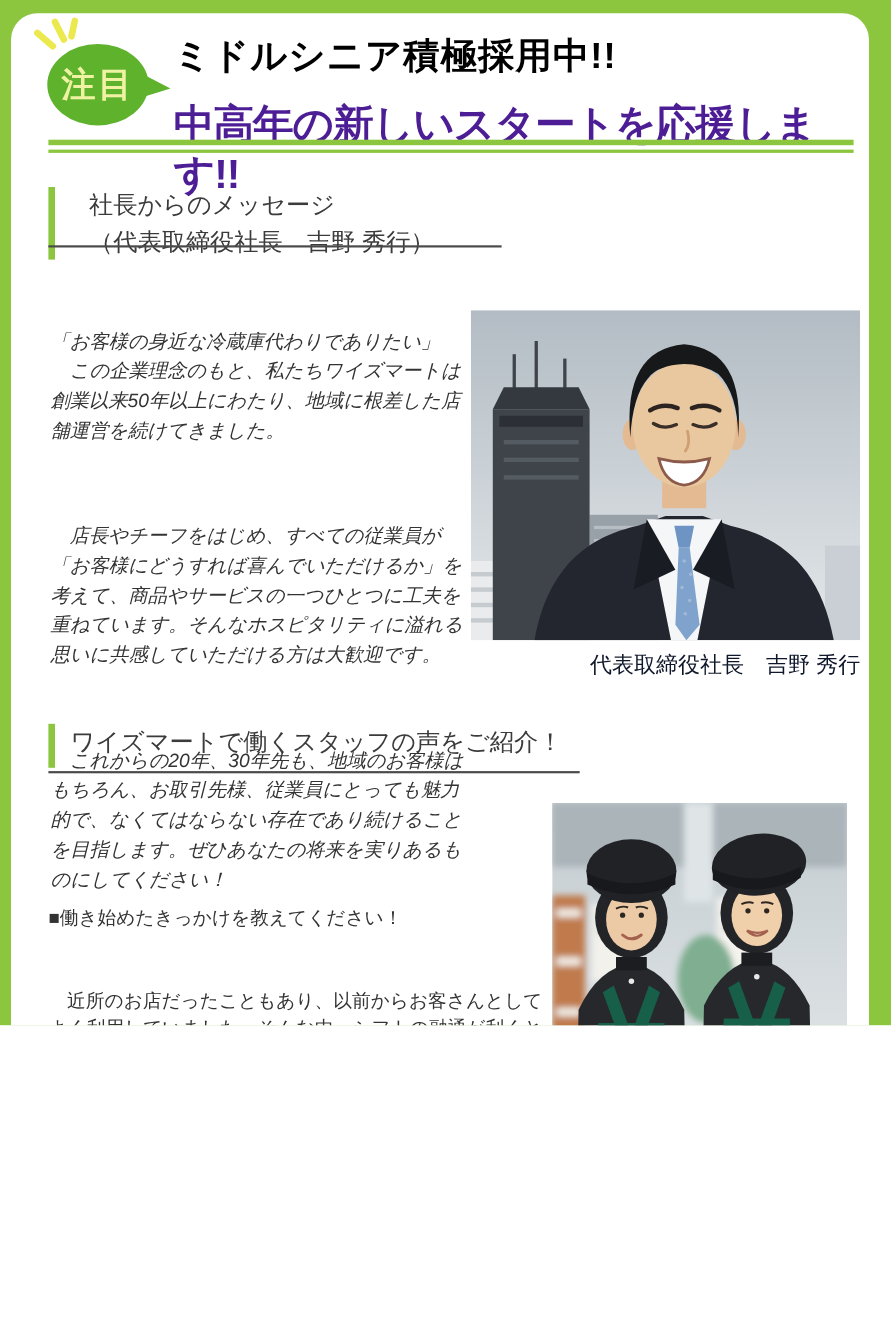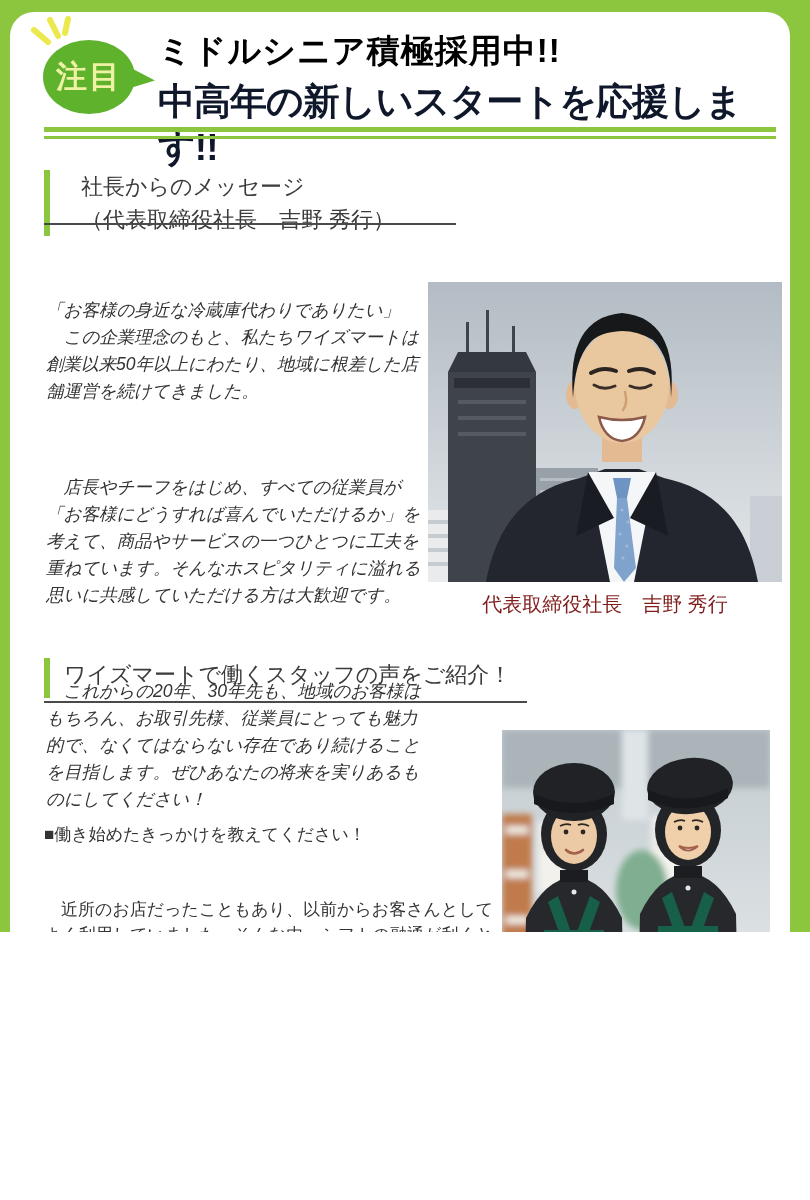--- a/index.html
+++ b/index.html
@@ -26,21 +26,21 @@
   }
   .badge-label{
     color:#eef2a2;font-size:31px;font-weight:bold;letter-spacing:2px;
   }
   .badge-tail{position:absolute;left:127px;top:66px;width:30px;height:26px;}
   .headline{position:absolute;left:158px;top:30px;width:625px;}
   .headline-1{
     color:#000000;font-size:33px;font-weight:bold;letter-spacing:1px;line-height:42px;
   }
   .headline-2{
-    color:#0f172a;font-size:37px;font-weight:bold;letter-spacing:-1px;line-height:46px;margin-top:7px;
+    color:#4c1d95;font-size:37px;font-weight:bold;letter-spacing:-1px;line-height:46px;margin-top:18px;
   }
   .double-line{position:absolute;left:44px;top:127px;width:732px;}
   .double-line .l1{height:5px;background:#8cc63f;}
   .double-line .l2{height:3px;background:#8cc63f;margin-top:4px;}
   
   .sec-header{
     position:absolute;display:flex;color:#3b3b3b;font-size:22px;line-height:33px;
   }
   .sec-bar{width:6px;background:#8cc63f;flex:none;}
   .sec-title{padding-left:14px;}
@@ -52,21 +52,21 @@
   
   .body-col{position:absolute;color:#333;white-space:pre-wrap;}
   #s1-text{left:46px;top:243px;width:388px;font-size:17.5px;line-height:27px;font-style:italic;}
   #s1-text .para{margin:0 0 15px 0;}
   #s2-text{left:44px;top:722px;width:458px;font-size:17px;line-height:25px;}
   #s2-text .block{margin:0 0 22px 0;}
   
   .photo{position:absolute;display:block;}
   #photo1{left:428px;top:282px;width:354px;height:300px;}
   #photo2{left:502px;top:730px;width:268px;height:368px;}
-  .caption{position:absolute;color:#7f1d1d;text-align:center;}
+  .caption{position:absolute;color:#0f172a;text-align:right;}
   #caption1{left:428px;top:591px;width:354px;font-size:20px;}
   #caption2{left:410px;top:1131px;width:360px;font-size:22px;}
 </style>
 </head>
 <body>
 
 <div class="page">
   <div class="sheet"></div>
 
   <svg class="burst" viewBox="0 0 52 46">

